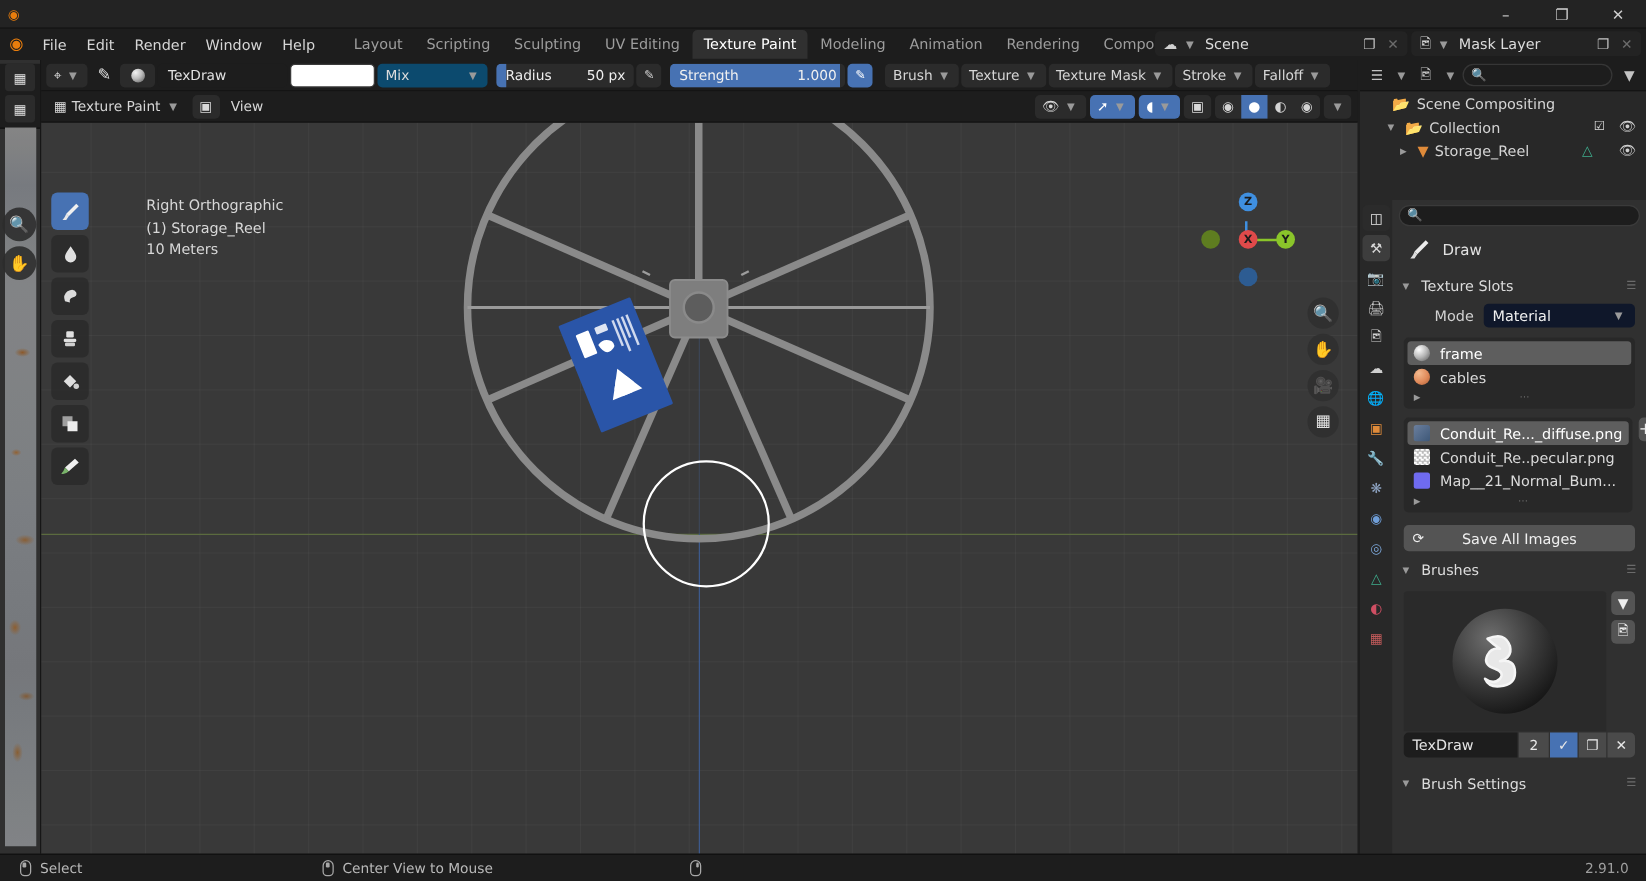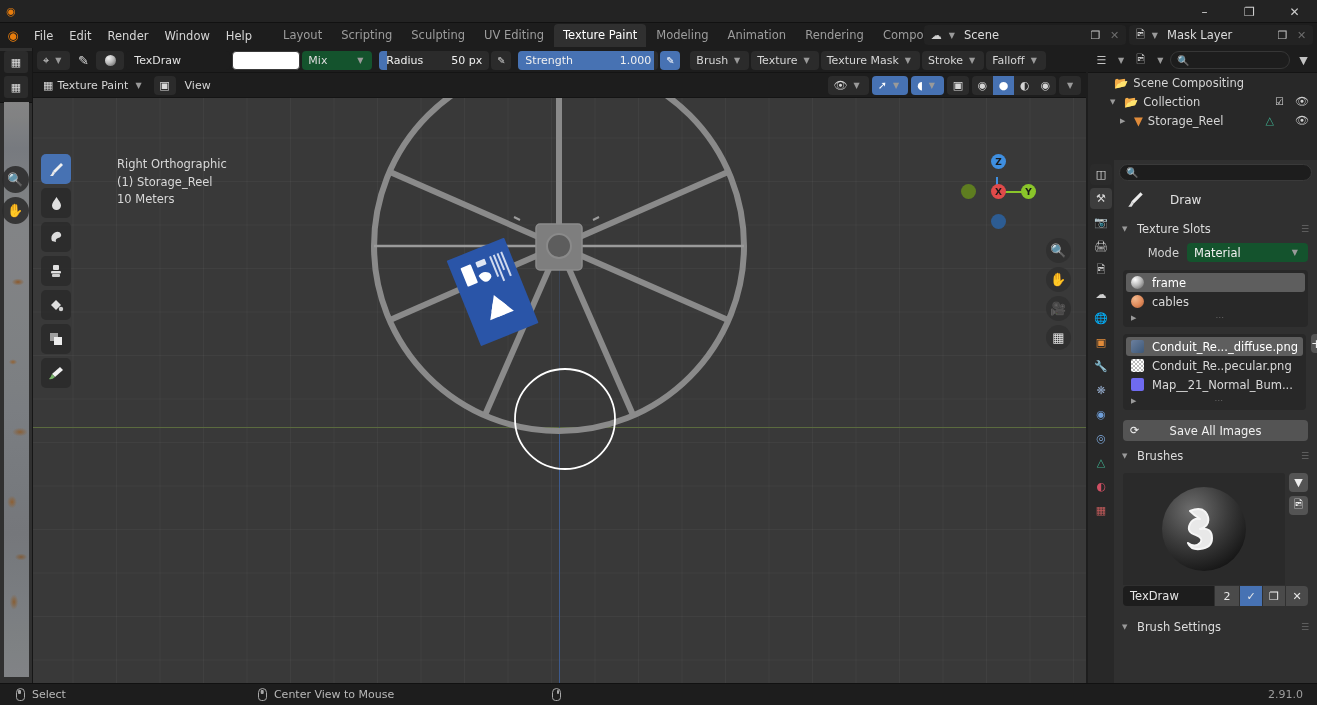--- a/index.html
+++ b/index.html
@@ -99,21 +99,21 @@
     display:flex; align-items:center; justify-content:center; color:#d8d8d8; font-size:11px; }
   .hdr-plain { display:flex; align-items:center; height:19px; padding:0 6px; font-size:11px; color:#d6d6d6; gap:4px; }
 
   .brushprev { width:28px; height:19px; background:#2b2b2b; border-radius:4px;
      display:flex; align-items:center; justify-content:center; }
   .bp-sphere { width:11px; height:11px; border-radius:50%;
      background: radial-gradient(circle at 32% 28%, #f2f2f2, #bdbdbd 45%, #555 100%); }
   .brushname { width:104px; height:19px; background:#1d1d1d; border-radius:4px;
      font-size:11px; color:#e2e2e2; display:flex; align-items:center; padding-left:8px; }
   .colorswatch { width:68px; height:19px; background:#ffffff; border-radius:4px; border:1px solid #3a3a3a; }
-  .blendsel { width:70px; height:19px; background:#14532d; border-radius:4px;
+  .blendsel { width:88px; height:19px; background:#0c4a6e; border-radius:4px;
      display:flex; align-items:center; justify-content:space-between; padding:0 6px;
      font-size:11px; color:#dcdcdc; }
   .slider { position:relative; height:19px; border-radius:4px; background:#2b2b2b; overflow:hidden;
      display:flex; align-items:center; }
   .slider .fill { position:absolute; left:0; top:0; bottom:0; background:#4772b3; }
   .slider .lbl { position:relative; font-size:11px; color:#f0f0f0; padding-left:7px; }
   .slider .val { position:relative; margin-left:auto; font-size:11px; color:#f0f0f0; padding-right:7px; }
   .pressure-btn { width:20px; height:19px; background:#2b2b2b; border-radius:4px;
      display:flex; align-items:center; justify-content:center; color:#cfcfcf; font-size:10px; }
   .hdr-right { position:absolute; right:5px; display:flex; align-items:center; gap:3px; }
@@ -161,27 +161,27 @@
   .props { position:absolute; left:1088px; top:160px; width:229px; height:523px; background:#303030; display:flex; }
   .proptabs { width:26px; background:#282828; padding-top:4px; display:flex; flex-direction:column;
      align-items:center; gap:3px; }
   .ptab { width:22px; height:21px; border-radius:4px; display:flex; align-items:center; justify-content:center;
      font-size:11px; }
   .ptab.active { background:#3d3d3d; }
   .propbody { flex:1; background:#303030; overflow:hidden; }
   .pb-hdr { height:24px; background:#303030; display:flex; align-items:center; padding:0 5px; gap:4px; }
   .pb-search { flex:1; height:17px; background:#1d1d1d; border:1px solid #3a3a3a; border-radius:9px;
      display:flex; align-items:center; padding-left:6px; color:#8a8a8a; font-size:10px; gap:4px; }
-  .brushline { display:flex; align-items:center; gap:25px; padding:6px 12px 9px; font-size:12px; color:#e2e2e2; }
+  .brushline { display:flex; align-items:center; gap:9px; padding:6px 12px 9px; font-size:12px; color:#e2e2e2; }
   .panel-hdr { display:flex; align-items:center; gap:6px; height:22px; padding:0 8px;
      font-size:11.5px; color:#dcdcdc; }
   .grip { margin-left:auto; color:#6b6b6b; font-size:9px; line-height:3px; letter-spacing:0; }
   .row-mode { display:flex; align-items:center; gap:8px; padding:3px 9px 6px 9px; }
   .row-mode .lab { font-size:11.5px; color:#d2d2d2; width:56px; text-align:right; }
-  .dropdown { flex:1; height:19px; background:#14532d; border-radius:4px; display:flex;
+  .dropdown { flex:1; height:19px; background:#0f172a; border-radius:4px; display:flex;
      align-items:center; justify-content:space-between; padding:0 7px; font-size:11.5px; color:#f0f0f0; }
 
   .listbox { margin:2px 9px 0; background:#282828; border-radius:4px; padding:3px; }
   .lb-row { display:flex; align-items:center; gap:8px; height:19px; padding:0 5px; border-radius:3px;
      font-size:11.5px; color:#dadada; }
   .lb-row.sel { background:#5e5e5e; color:#fff; }
   .lb-foot { display:flex; align-items:center; height:13px; padding:0 5px; }
   .lb-foot .tri { font-size:7px; color:#9a9a9a; }
   .lb-grip { margin:0 auto; color:#6d6d6d; font-size:8px; letter-spacing:1px; }
   .sw { width:13px; height:13px; border-radius:50%; flex:none; }

